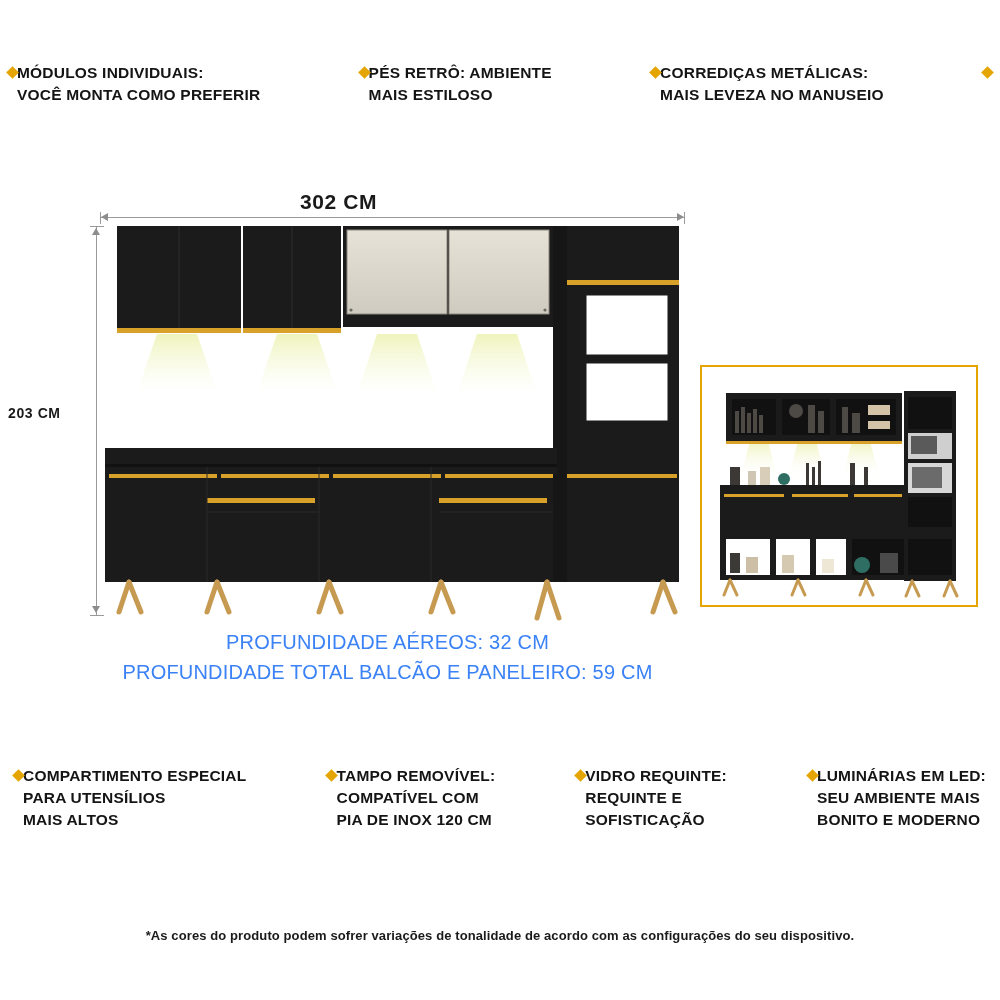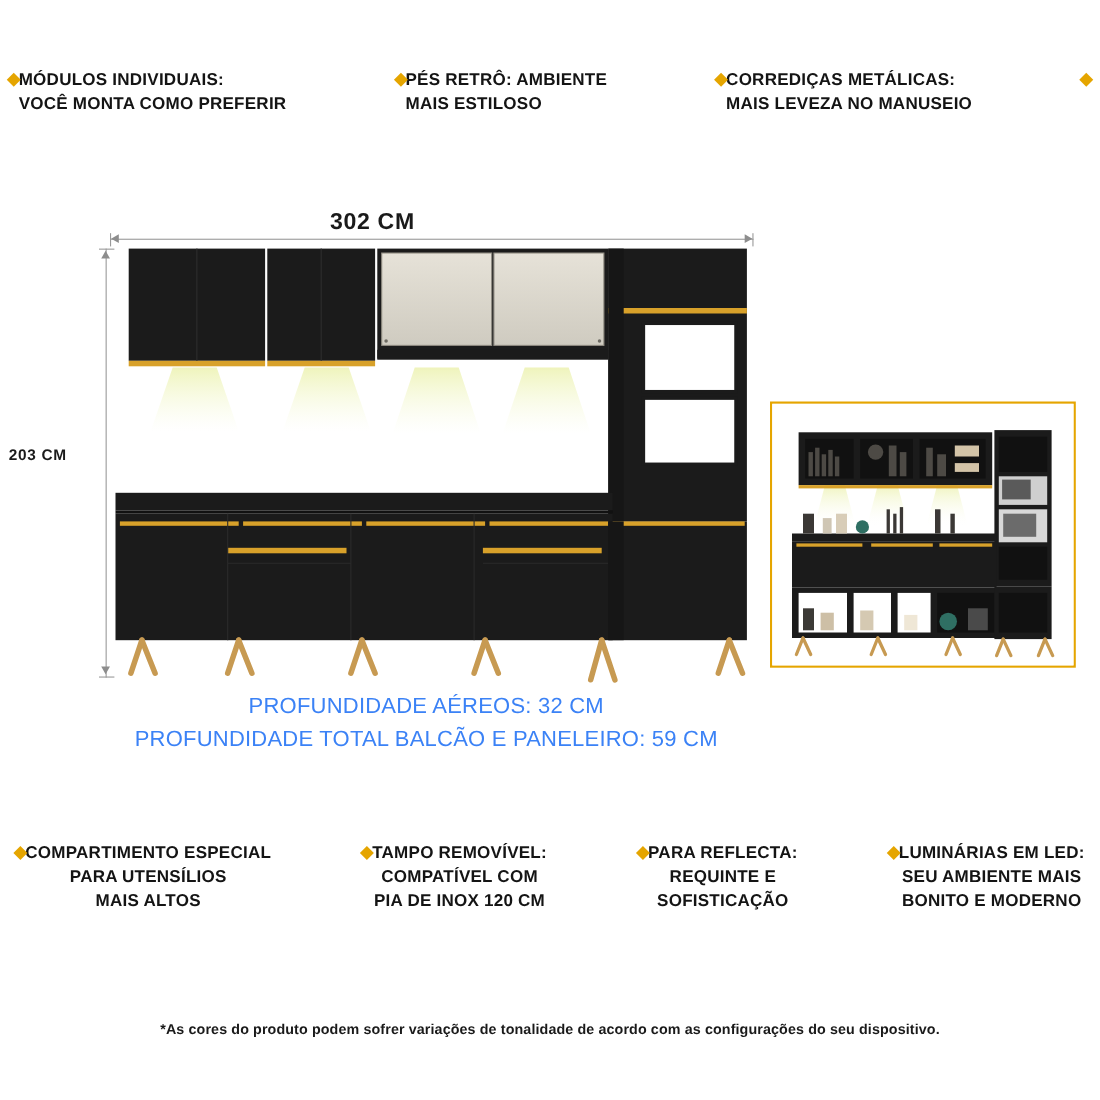--- a/index.html
+++ b/index.html
@@ -41,21 +41,21 @@
   .features-top .feature { max-width:260px; }
   .features-bottom .feature { max-width:222px; }
   .diamond {
     flex:0 0 auto;
     width:9px; height:9px;
     background:#E5A500;
     transform:rotate(45deg);
     margin-top:6px;
   }
   .feature-text { white-space:pre-line; }
-  .features-bottom .feature-text { text-align:center; }
+  .features-bottom .feature-text { }
   .features-bottom .feature { flex-direction:row; }
   .features-bottom .feature:nth-child(1) { max-width:270px; }
   .features-bottom .feature:nth-child(2) { max-width:230px; }
   .features-bottom .feature:nth-child(3) { max-width:185px; }
   .features-bottom .feature:nth-child(4) { max-width:225px; }
 
   
   .dim-width {
     position:absolute;
     left:300px; top:190px;
@@ -364,21 +364,21 @@
 MAIS ALTOS</span>
   </div>
   <div class="feature">
     <span class="diamond"></span>
     <span class="feature-text">TAMPO REMOVÍVEL:
 COMPATÍVEL COM
 PIA DE INOX 120 CM</span>
   </div>
   <div class="feature">
     <span class="diamond"></span>
-    <span class="feature-text">PARA REFLECTA:
+    <span class="feature-text">VIDRO REQUINTE:
 REQUINTE E
 SOFISTICAÇÃO</span>
   </div>
   <div class="feature">
     <span class="diamond"></span>
     <span class="feature-text">LUMINÁRIAS EM LED:
 SEU AMBIENTE MAIS
 BONITO E MODERNO</span>
   </div>
 </div>

